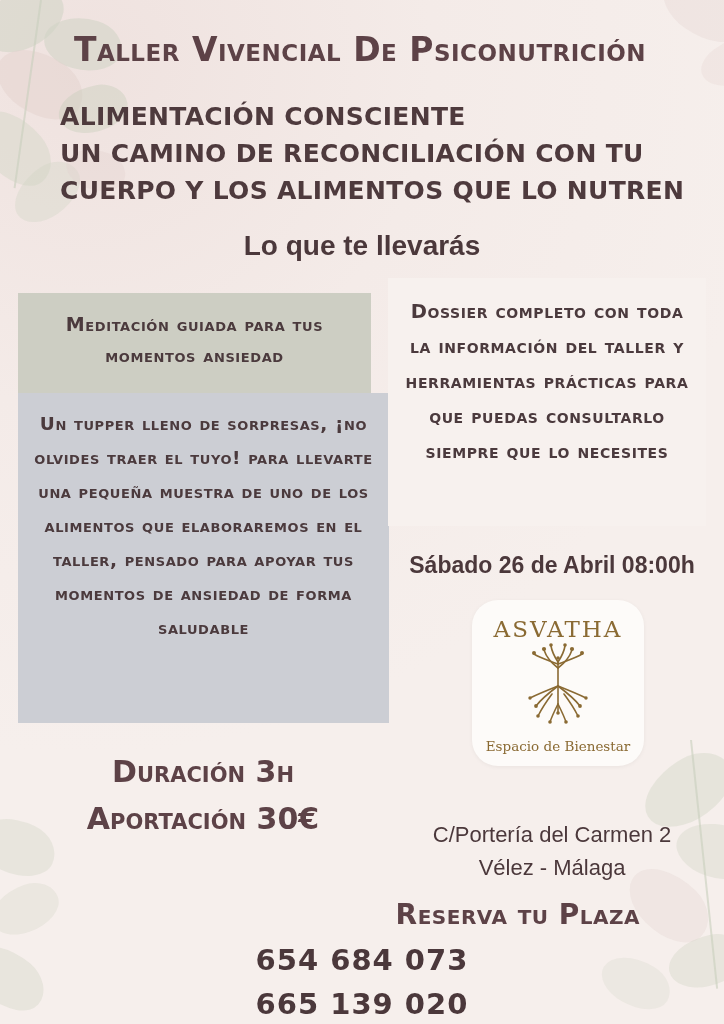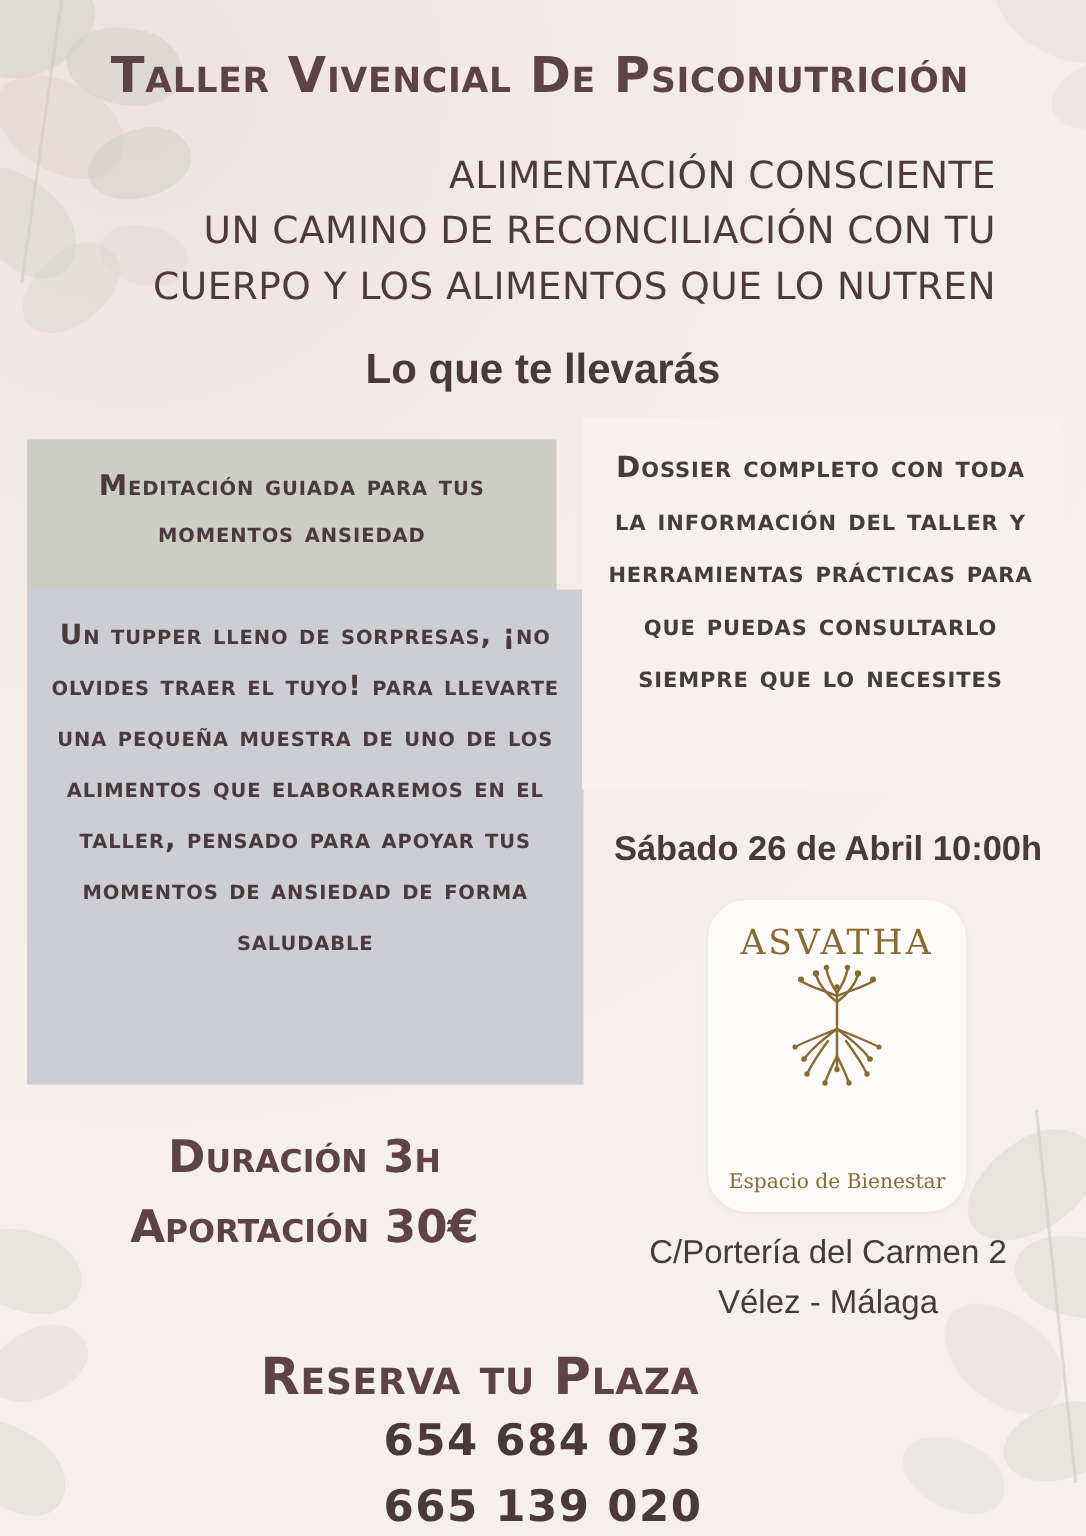--- a/index.html
+++ b/index.html
@@ -59,24 +59,24 @@
     letter-spacing: .5px;
     font-variant: small-caps;
     text-transform: capitalize;
   }
 
   .subtitle {
     position: absolute;
     top: 98px;
     left: 60px;
     width: 604px;
-    text-align: right;
+    text-align: left;
     color: #4e3a3d;
     font-family: "DejaVu Sans", sans-serif;
-    font-weight: normal;
+    font-weight: bold;
     font-size: 25px;
     line-height: 37px;
     letter-spacing: .3px;
   }
   .subtitle div { white-space: nowrap; }
 
   .lead {
     position: absolute;
     top: 230px;
     left: 0;
@@ -159,21 +159,21 @@
     font-size: 30px;
     line-height: 47px;
     font-variant: small-caps;
   }
 
   .logo {
     position: absolute;
     left: 472px;
     top: 600px;
     width: 172px;
-    height: 208px;
+    height: 166px;
     background: #fdfbf9;
     border-radius: 26px;
     box-shadow: 0 1px 4px rgba(0,0,0,.05);
   }
   .logo-name {
     position: absolute;
     top: 16px;
     left: 0;
     width: 172px;
     text-align: center;
@@ -210,25 +210,25 @@
     font-family: "Liberation Sans", sans-serif;
     font-size: 22px;
     line-height: 33px;
   }
 
   .reserve {
     position: absolute;
     left: 0;
     top: 898px;
     width: 640px;
-    text-align: center;
+    text-align: right;
     color: #5d4247;
     font-family: "DejaVu Sans", sans-serif;
     font-weight: bold;
-    font-size: 34px;
+    font-size: 28px;
     font-variant: small-caps;
     letter-spacing: .5px;
   }
   .phones {
     position: absolute;
     left: 0;
     top: 938px;
     width: 724px;
     text-align: center;
     color: #4b383b;
@@ -286,21 +286,21 @@
   </div>
 
   <div class="lead">Lo que te llevarás</div>
 
   <div class="card card-meditation">Meditación guiada para tus momentos ansiedad</div>
 
   <div class="card card-tupper">Un tupper lleno de sorpresas, ¡no olvides traer el tuyo! para llevarte una pequeña muestra de uno de los alimentos que elaboraremos en el taller, pensado para apoyar tus momentos de ansiedad de forma saludable</div>
 
   <div class="card card-dossier">Dossier completo con toda la información del taller y herramientas prácticas para que puedas consultarlo siempre que lo necesites</div>
 
-  <div class="date">Sábado 26 de Abril 10:00h</div>
+  <div class="date">Sábado 26 de Abril 08:00h</div>
 
   <div class="duration">
     <div>Duración 3h</div>
     <div>Aportación 30€</div>
   </div>
 
   <div class="logo">
     <div class="logo-name">ASVATHA</div>
     <svg class="logo-tree" viewBox="0 0 100 86">
       <g stroke="#8a6a33" fill="none" stroke-width="1.6" stroke-linecap="round">

